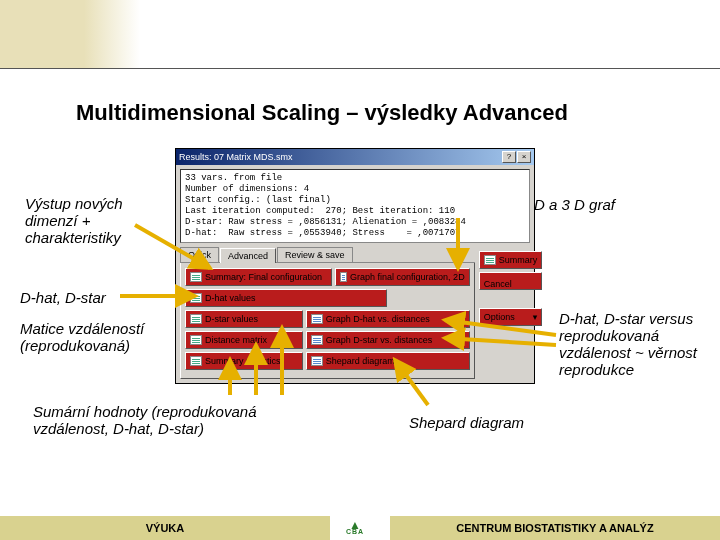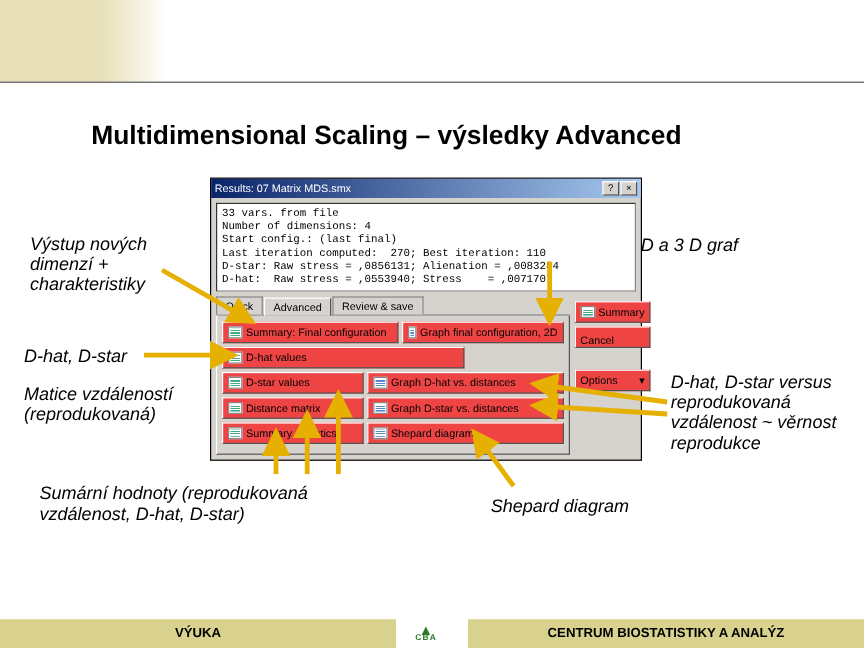--- a/index.html
+++ b/index.html
@@ -19,21 +19,21 @@
   .dlg { position: absolute; left: 175px; top: 148px; width: 360px; background: #d6d3ce; border: 1px solid #000; font-family: "MS Sans Serif", Tahoma, sans-serif; font-size: 9px; }
   .dlg-title { height: 16px; background: linear-gradient(90deg, #0a246a, #a6caf0); color: #fff; display: flex; align-items: center; padding: 0 3px; font-size: 9px; }
   .dlg-title .tpad { flex: 1; }
   .dlg-title .wbtn { width: 14px; height: 12px; background: #d6d3ce; border: 1px solid #fff; border-right-color: #555; border-bottom-color: #555; margin-left: 1px; text-align: center; line-height: 9px; color: #000; font-size: 8px; }
   .info { background: #fff; border: 1px inset #888; margin: 4px; padding: 3px 4px; font-family: "Courier New", monospace; font-size: 9px; line-height: 11px; white-space: pre; color: #000; overflow: hidden; }
   .tabs { display: flex; margin: 0 4px; border-bottom: 1px solid #888; font-size: 9px; }
   .tab { padding: 2px 7px; background: #d6d3ce; border: 1px solid #888; border-bottom: none; margin-right: 1px; }
   .tab.active { background: #d6d3ce; border-color: #fff #555 #d6d3ce #fff; position: relative; top: 1px; }
   .panel { margin: 0 4px 4px 4px; padding: 5px 4px; border: 1px solid #fff; border-top: none; border-right-color: #555; border-bottom-color: #555; }
   .row { display: flex; gap: 3px; margin-bottom: 3px; }
-  .btn { display: flex; align-items: center; gap: 3px; height: 18px; padding: 0 4px; background: #ef4444; border: 1px solid; border-color: #fff #555 #555 #fff; font-size: 9px; flex: 1; white-space: nowrap; overflow: hidden; cursor: pointer; }
+  .btn { display: flex; align-items: center; gap: 3px; height: 18px; padding: 0 4px; background: #b91c1c; border: 1px solid; border-color: #fff #555 #555 #fff; font-size: 9px; flex: 1; white-space: nowrap; overflow: hidden; cursor: pointer; }
   .btn.narrow { flex: 0.7; }
   .btn.wide { flex: 1.1; }
   .micon { width: 12px; height: 10px; background: #fff; border: 1px solid #888; display: inline-block; position: relative; }
   .micon::after { content: ""; position: absolute; inset: 1px; background: repeating-linear-gradient(0deg, #4a8, #4a8 1px, #fff 1px, #fff 2px); }
   .micon.blue::after { background: repeating-linear-gradient(0deg, #58c, #58c 1px, #fff 1px, #fff 2px); }
   .footer { position: absolute; bottom: 0; left: 0; width: 720px; display: flex; }
   .fcell { flex: 1; background: #d9d28f; height: 24px; display: flex; align-items: center; justify-content: center; font-size: 11px; font-weight: bold; color: #000; }
   .fmid { width: 60px; background: #fff; display: flex; align-items: center; justify-content: center; }
   .logo { width: 28px; height: 16px; position: relative; }
   .logo::before { content: "▲"; position: absolute; left: 3px; top: -2px; color: #2a7a2a; font-size: 12px; }

